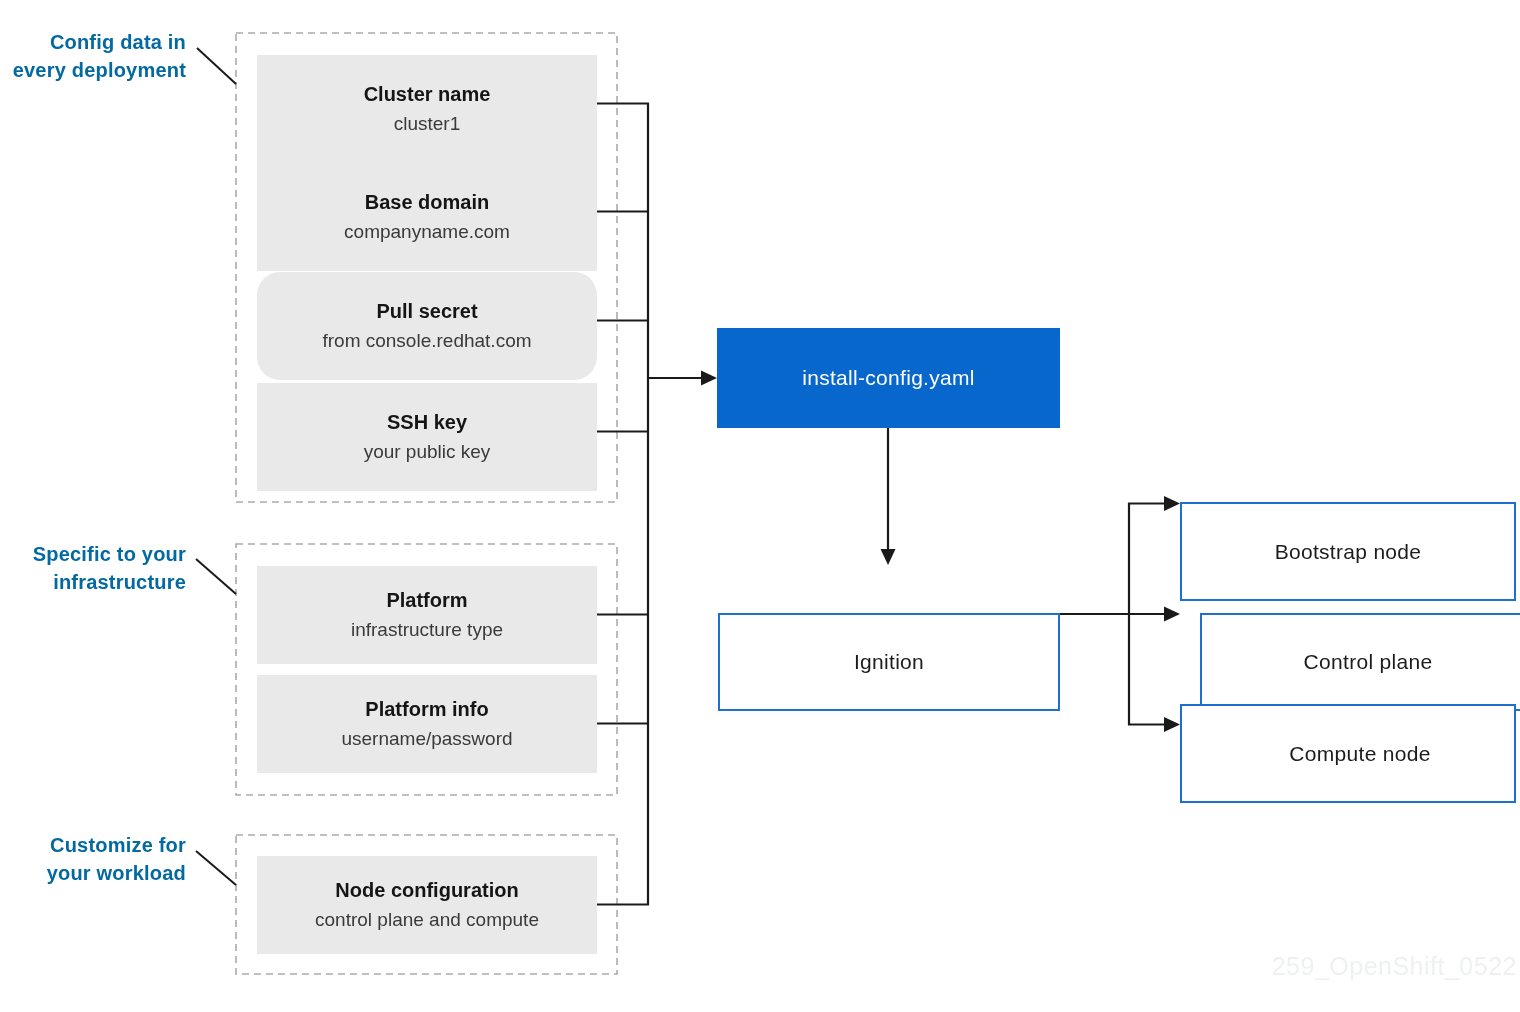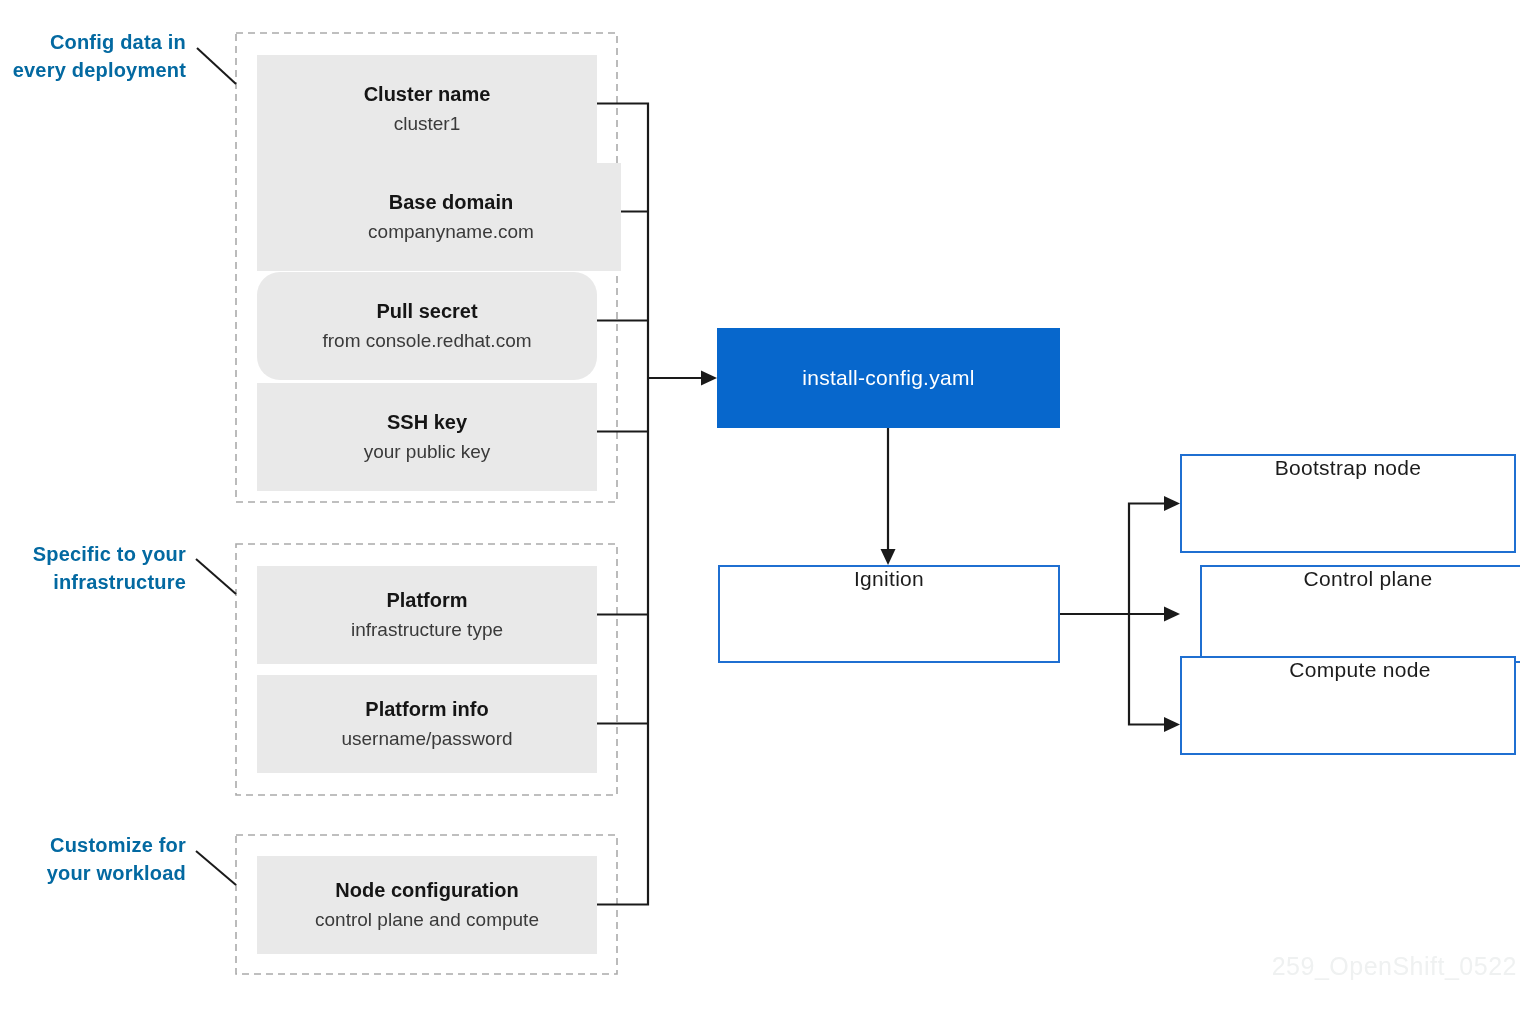--- a/index.html
+++ b/index.html
@@ -33,39 +33,40 @@
   
   .item{
     position:absolute;left:257px;width:340px;height:108px;
     background:var(--gray-fill);
     display:flex;flex-direction:column;align-items:center;justify-content:center;
     text-align:center;
   }
   .item .t{font-size:20px;font-weight:700;color:#151515;line-height:29px;}
   .item .s{font-size:19px;font-weight:400;color:#3a3a3a;line-height:29px;}
   .i-cluster{top:55px;}
-  .i-domain{top:163px;padding-left:24px;}
+  .i-domain{top:163px;}
   .i-pull{top:272px;border-radius:23px;}
   .i-ssh{top:383px;}
   .i-platform{top:566px;height:98px;}
   .i-pinfo{top:675px;height:98px;}
   .i-nodecfg{top:856px;height:98px;}
   
   .bluebox{
     position:absolute;left:717px;top:328px;width:343px;height:100px;
     background:var(--accent-blue);
     display:flex;align-items:center;justify-content:center;
     color:#ffffff;font-size:21px;font-weight:500;letter-spacing:.3px;text-align:right;
   }
   .outline-box{
     position:absolute;
     background:#ffffff;border:2px solid var(--node-border-blue);
-    display:flex;align-items:flex-start;justify-content:center;
+    display:flex;align-items:center;justify-content:center;
     color:#1c1c1c;font-size:21px;font-weight:500;letter-spacing:.3px;
     box-sizing:border-box;
+    margin-top:48px;
   }
   .b-ignition{left:718px;top:565px;width:342px;height:98px;}
   .b-bootstrap{left:1180px;top:454px;width:336px;height:99px;}
   .b-control{left:1200px;top:565px;width:336px;height:98px;}
   .b-compute{left:1180px;top:656px;width:336px;height:99px;padding-left:24px;}
   
   .watermark{
     position:absolute;right:3px;top:952px;
     font-size:25px;font-weight:400;color:var(--watermark-color);
     letter-spacing:.5px;

